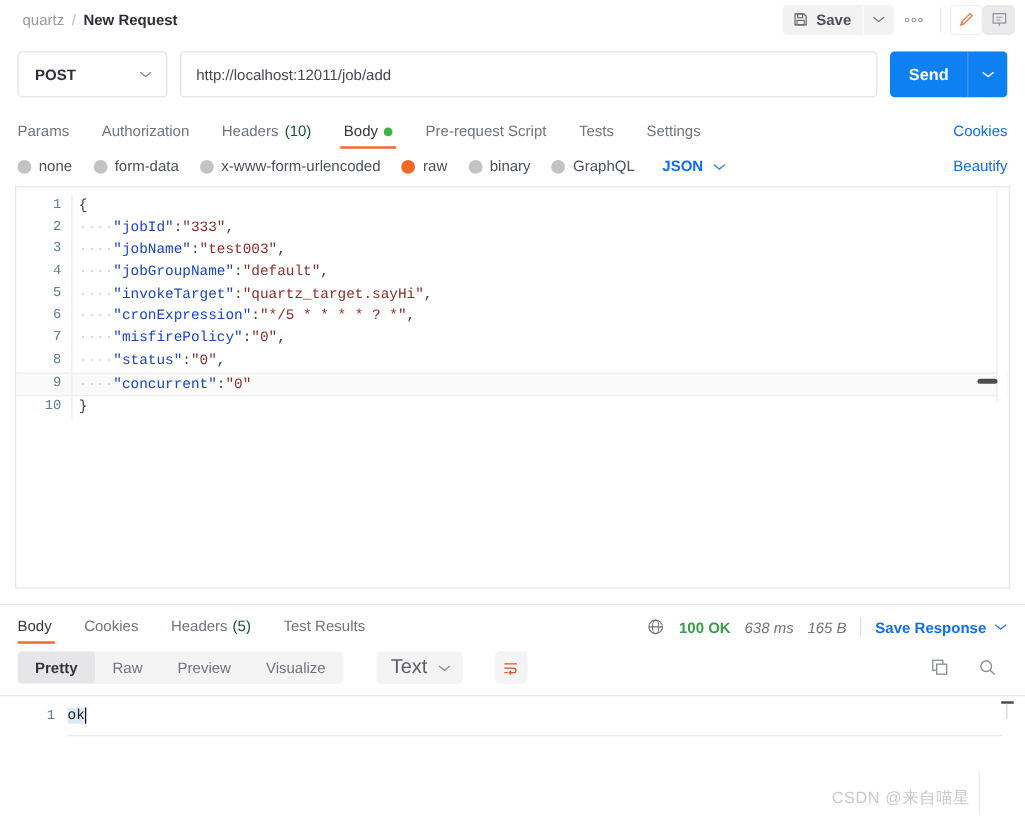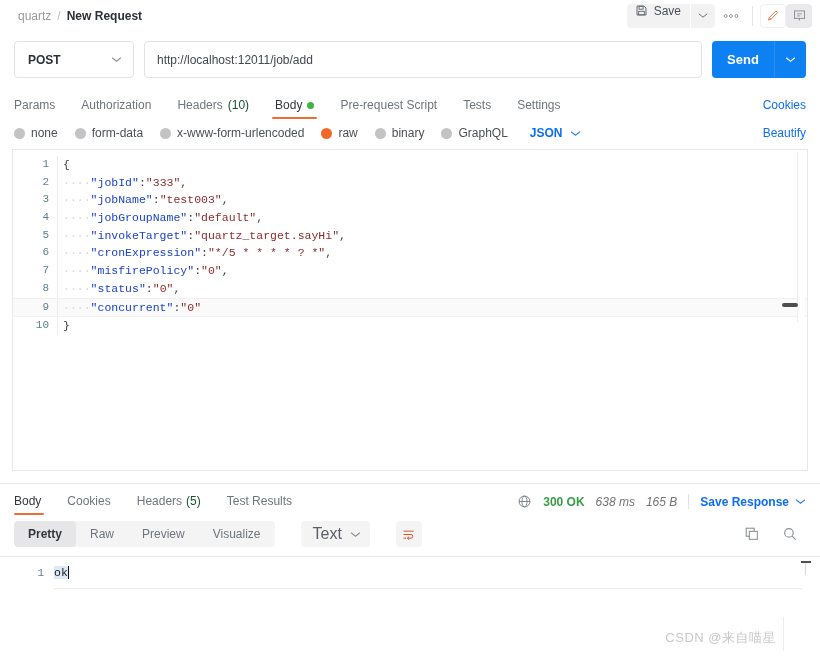--- a/index.html
+++ b/index.html
@@ -37,29 +37,29 @@
   .bc-request { color: #2b2f36; font-weight: bold; }
 
   .topbar-right {
     margin-left: auto;
     display: flex;
     align-items: center;
     gap: 0px;
   }
   .save-btn {
     display: flex;
-    align-items: flex-start;
+    align-items: center;
     gap: 6px;
     background: #f2f2f3;
     border-radius: 4px 0 0 4px;
     height: 24px;
     padding: 0 9px 0 8px;
     font-size: 12px;
     color: #4a4f56;
-    font-weight: normal;
+    font-weight: bold;
     box-sizing: border-box;
   }
   .save-caret {
     background: #f2f2f3;
     border-radius: 0 4px 4px 0;
     height: 24px;
     width: 24px;
     display: flex;
     align-items: center;
     justify-content: center;
@@ -711,21 +711,21 @@
   </div>
 
   <div class="resp-meta">
     <span>
       <svg width="15" height="15" viewBox="0 0 18 18">
           <circle cx="9" cy="9" r="6.5" fill="none" stroke="#6f757c" stroke-width="1.1"></circle>
           <ellipse cx="9" cy="9" rx="3" ry="6.5" fill="none" stroke="#6f757c" stroke-width="1"></ellipse>
           <path d="M2.5 9h13" stroke="#6f757c" stroke-width="1"></path>
         </svg>
     </span>
-    <span class="meta-ok">300 OK</span>
+    <span class="meta-ok">100 OK</span>
     <span class="meta-val">638 ms</span>
     <span class="meta-val">165 B</span>
     <span class="meta-div"></span>
     <span class="save-resp">
       <span>Save Response</span>
       <svg width="11" height="7" viewBox="0 0 12 8">
           <path d="M1 2l5 4 5-4" fill="none" stroke="#2e7ff0" stroke-width="1.2"></path>
         </svg>
     </span>
   </div>

